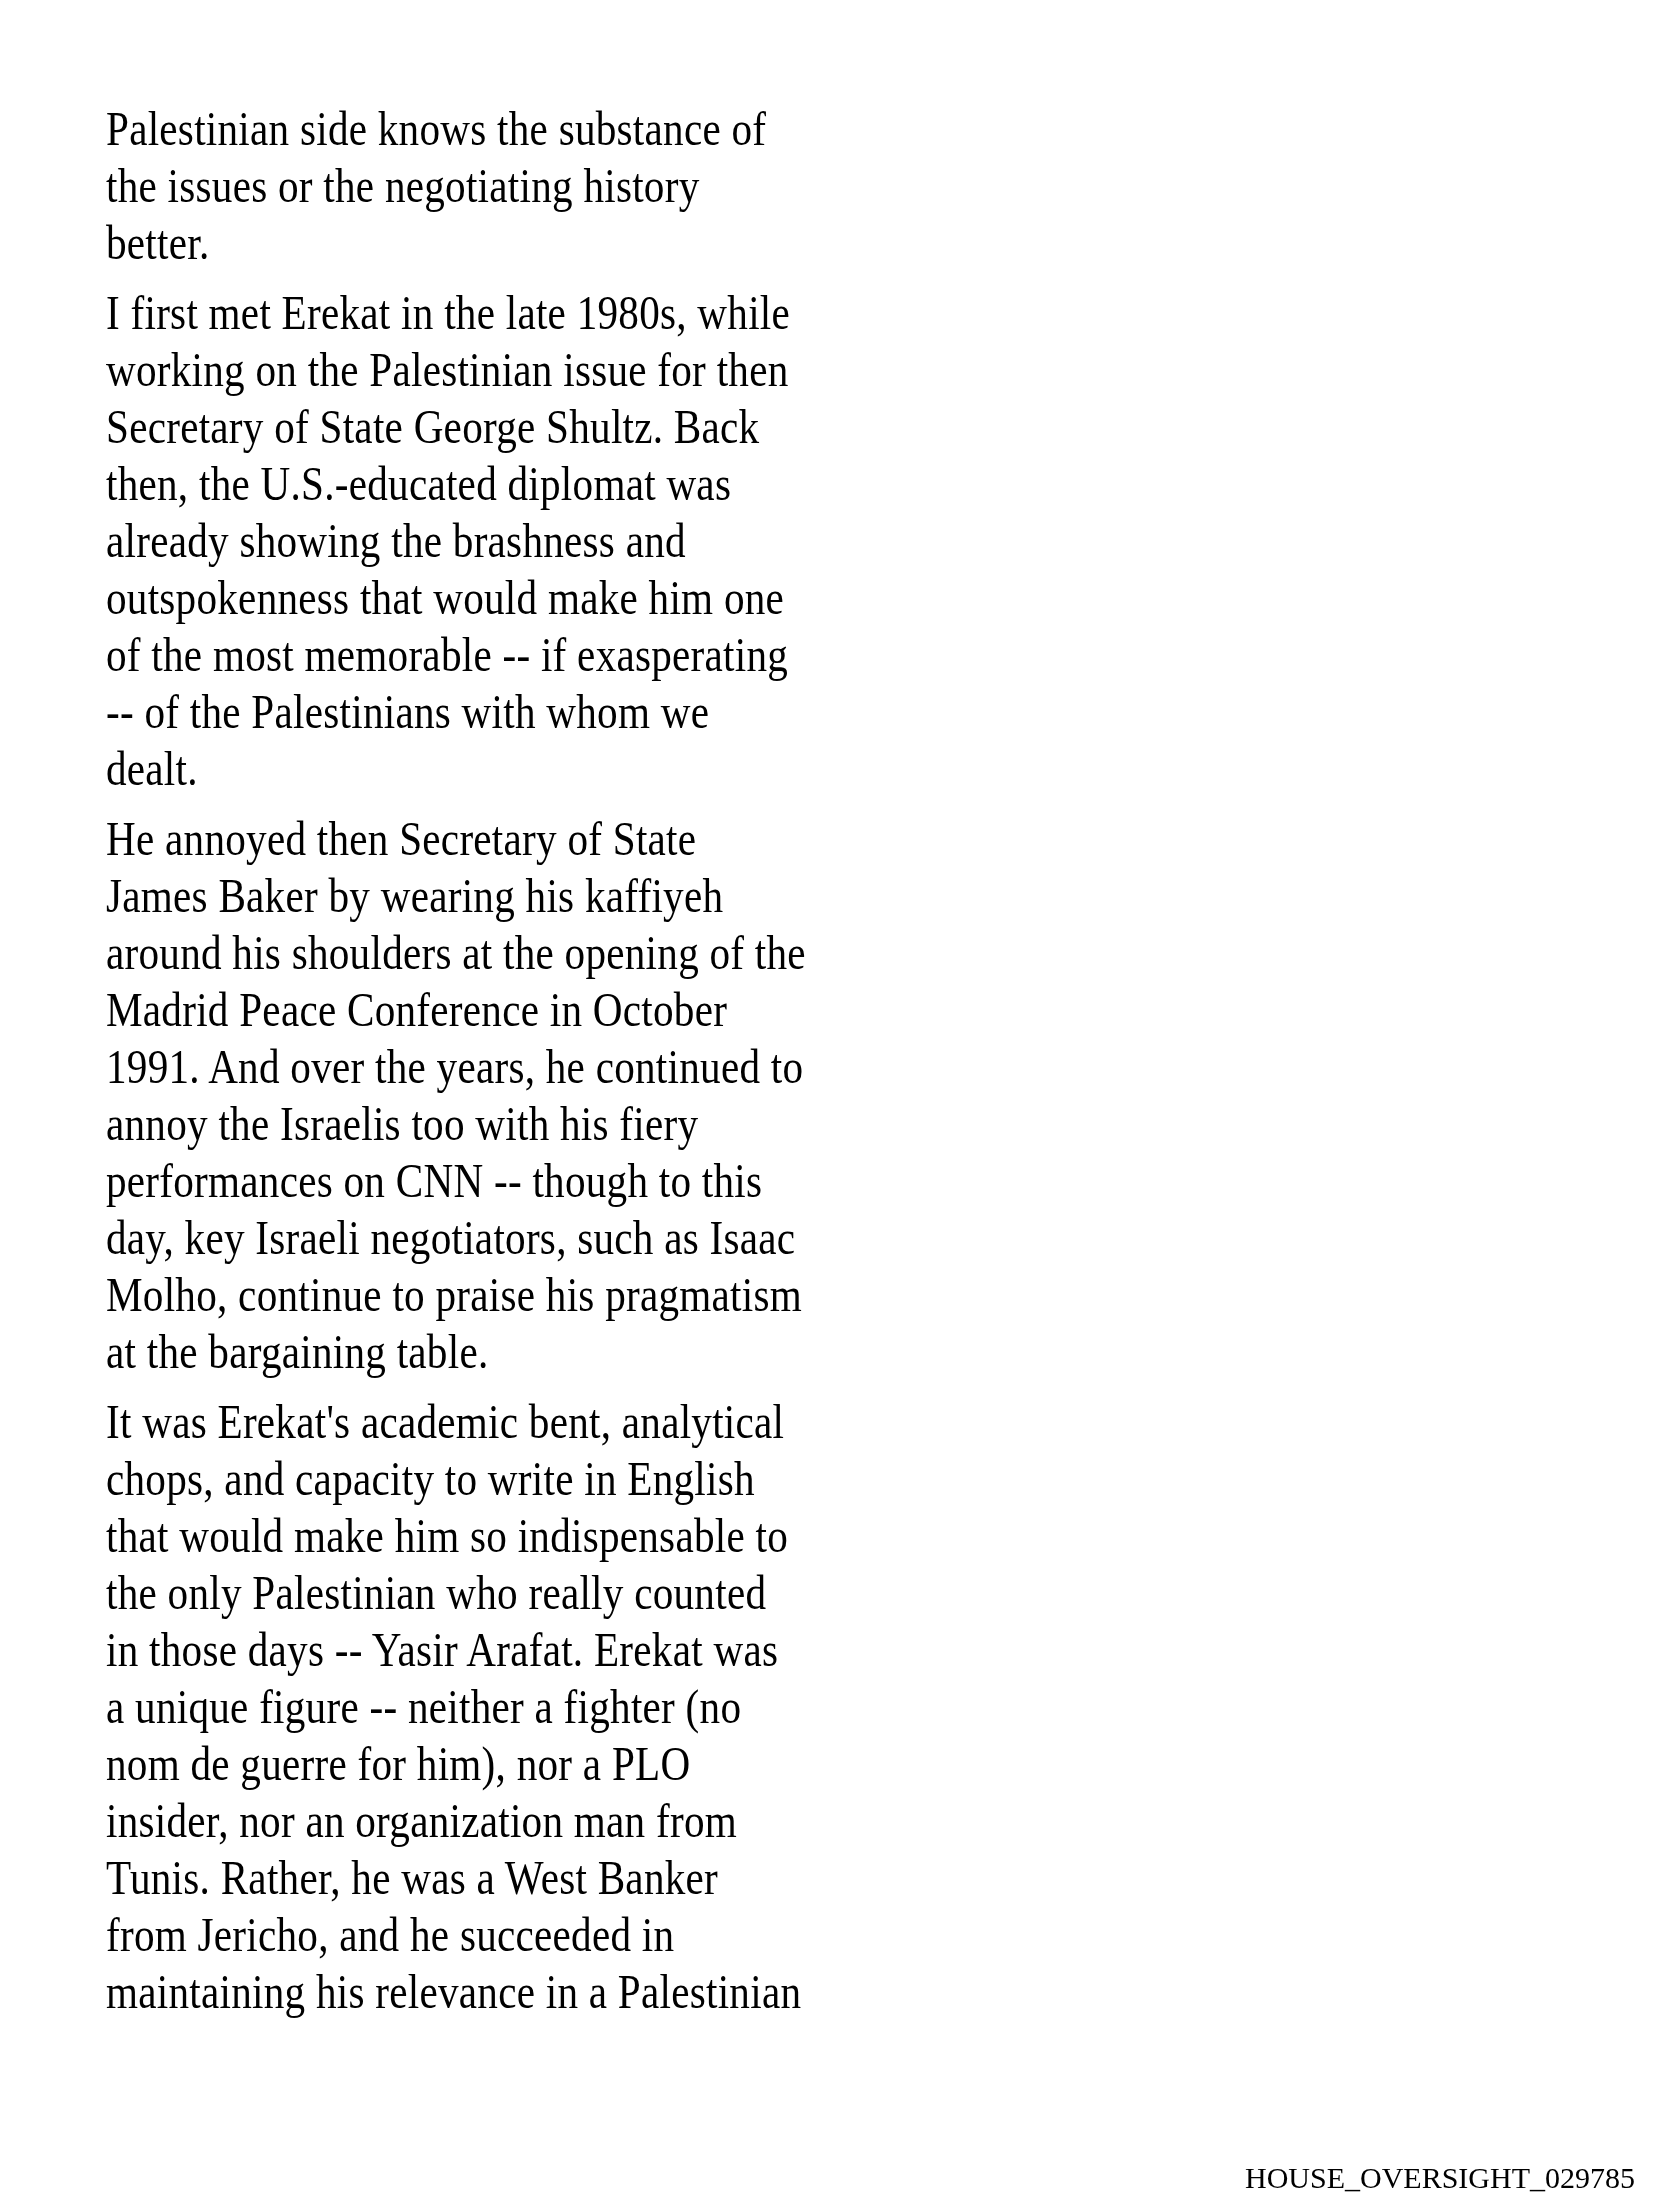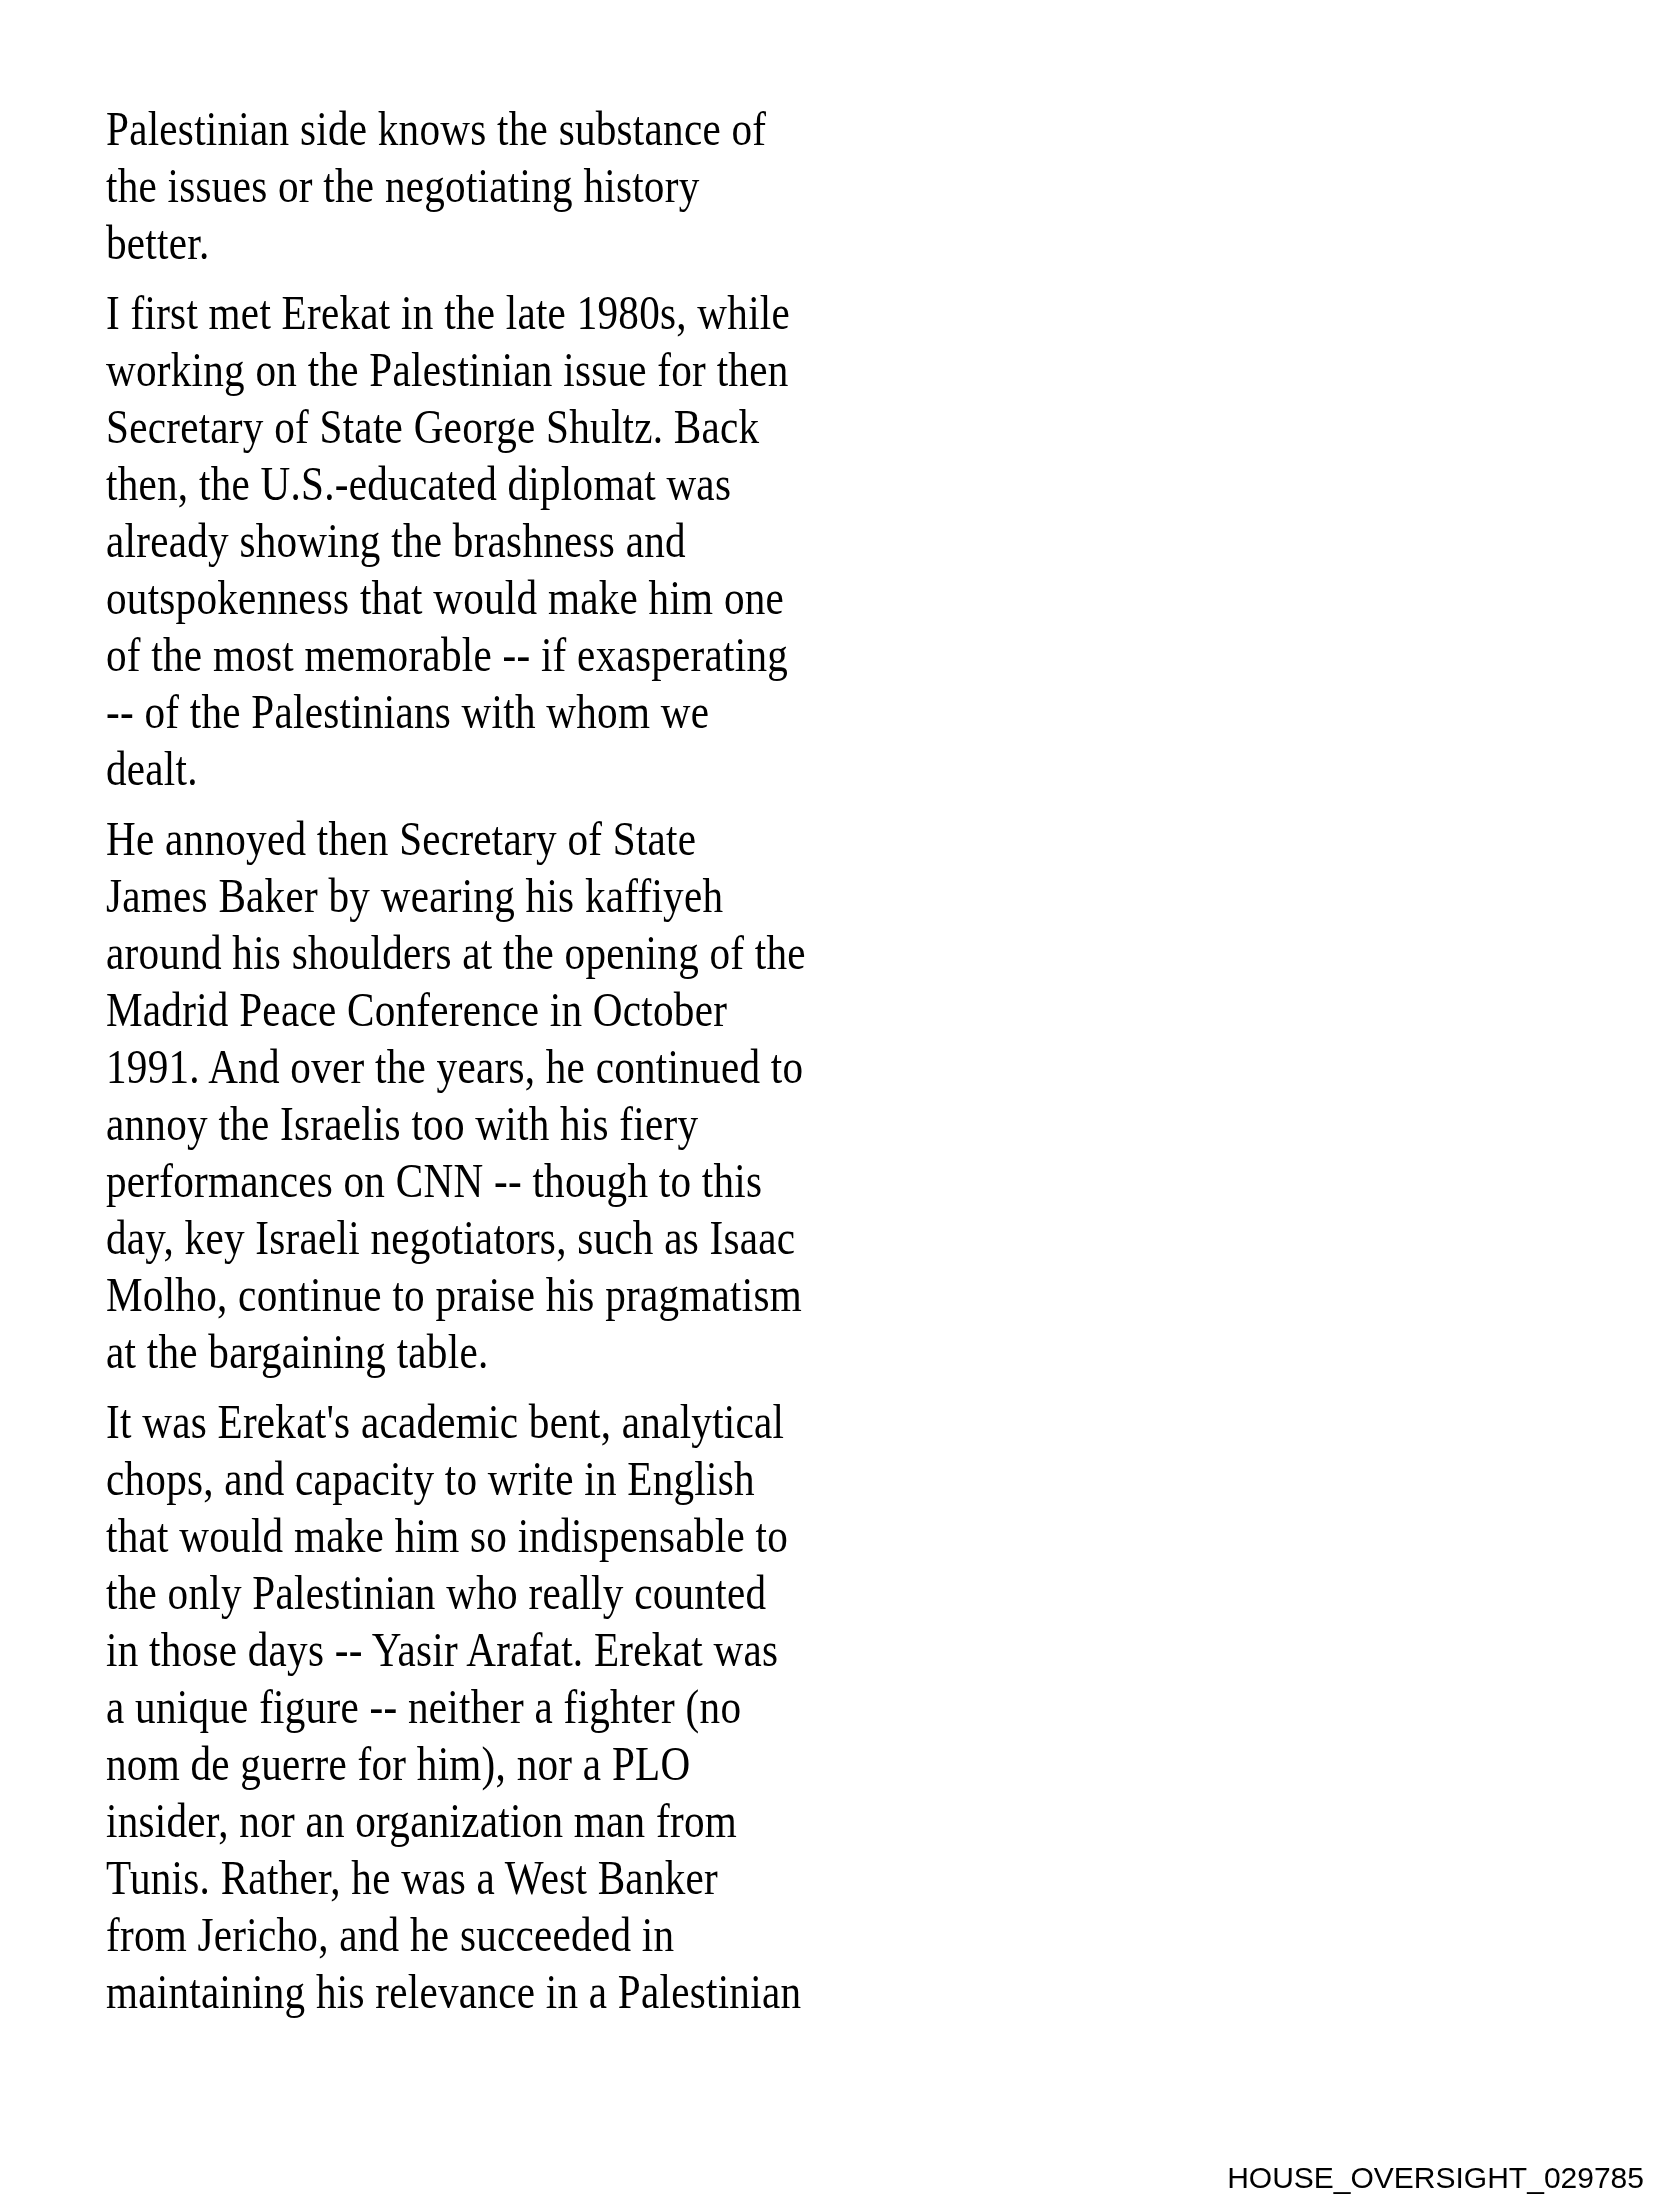--- a/index.html
+++ b/index.html
@@ -28,22 +28,22 @@
     letter-spacing: 0.3px;
     color: #000000;
   }
   .body-text p {
     margin: 0 0 13px 0;
     white-space: pre-line;
   }
   .bates-stamp {
     position: absolute;
     top: 2160px;
-    right: 25px;
-    font-family: Liberation Sans, sans-serif;
+    right: 34px;
+    font-family: Liberation Serif, serif;
     font-size: 30px;
     line-height: 35px;
     color: #000000;
     white-space: nowrap;
   }
 </style>
 </head>
 <body>
 
 <div class="page">

